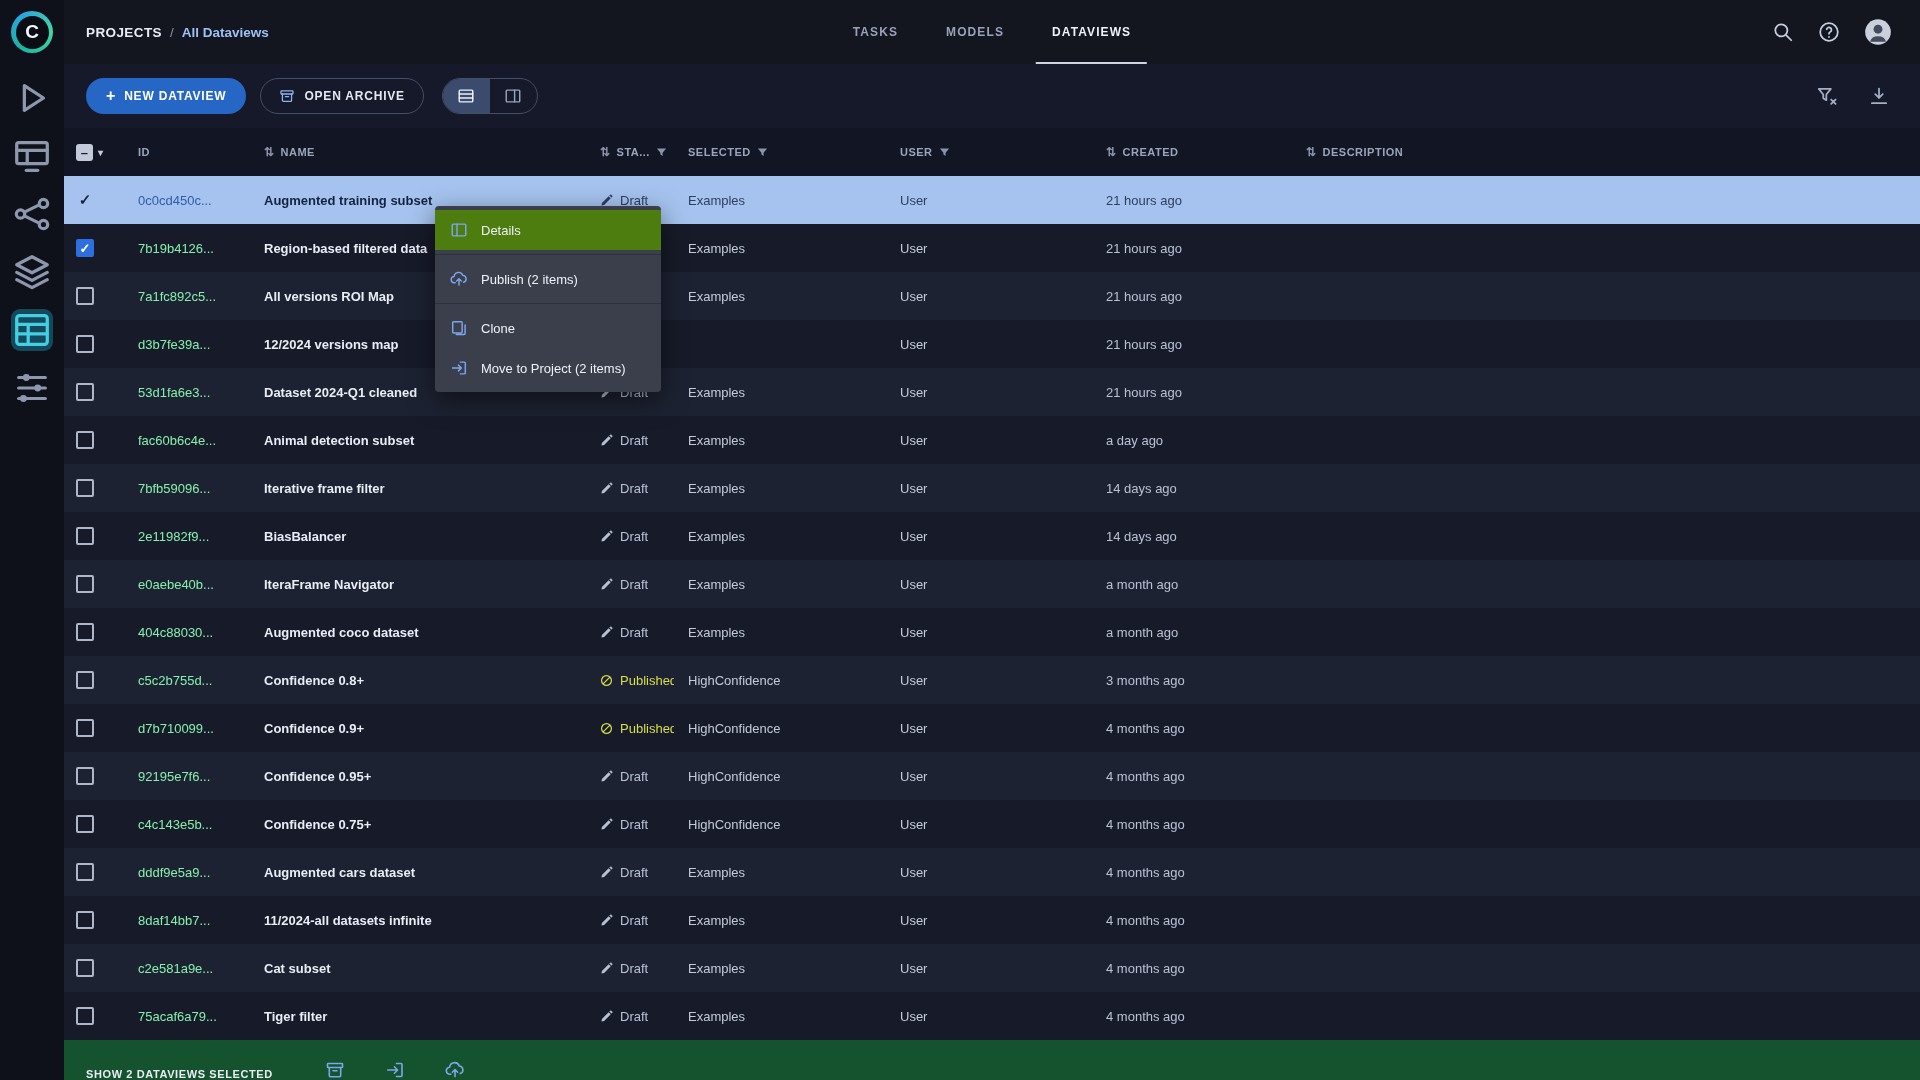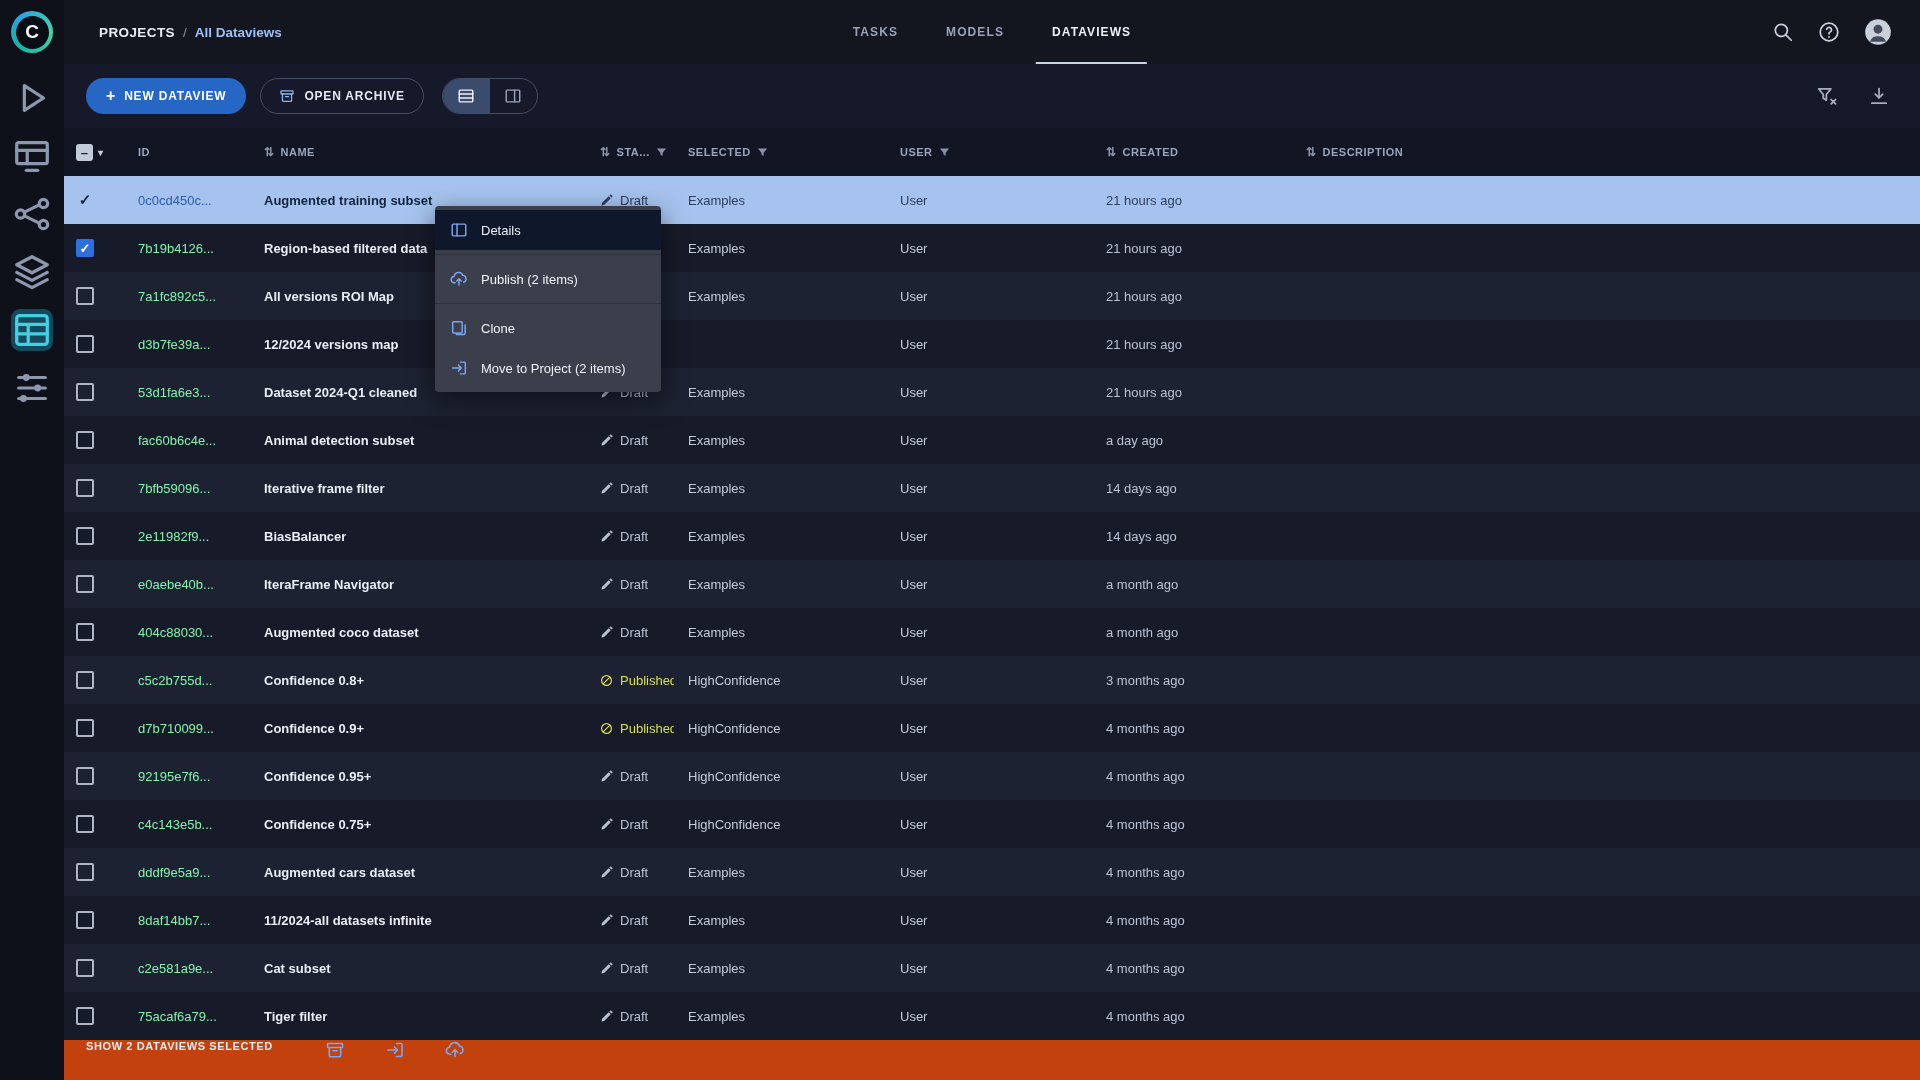--- a/index.html
+++ b/index.html
@@ -17,21 +17,21 @@
   font-weight:700;font-size:19px;display:flex;align-items:center;justify-content:center}
 #side-icons{margin-top:24px;display:flex;flex-direction:column;gap:16px;align-items:center}
 .side-item{width:42px;height:42px;border-radius:9px;display:flex;align-items:center;justify-content:center;
   color:#8d97ad;cursor:pointer}
 .side-item svg{width:22px;height:22px}
 .side-item.active{background:#14495c;color:#45cfe2}
 
 
 .topbar{position:absolute;left:64px;top:0;right:0;height:64px;background:#13151f;
   display:flex;align-items:center;z-index:7}
-.breadcrumb{display:flex;align-items:center;gap:8px;margin-left:35px;font-size:13.5px}
+.breadcrumb{display:flex;align-items:center;gap:8px;margin-left:22px;font-size:13.5px}
 .bc-root{color:#e8ecf4;font-weight:600;letter-spacing:.4px;cursor:pointer}
 .bc-sep{color:#8a93a8}
 .bc-cur{color:#9dc0f5;font-weight:700}
 .tabs{position:absolute;left:50%;transform:translateX(-50%);height:100%;display:flex}
 .tab{position:relative;height:100%;display:flex;align-items:center;padding:0 24px;color:#98a2b8;
   font-size:12px;font-weight:700;letter-spacing:1.1px;cursor:pointer}
 .tab.active{color:#eef1f6}
 .tab.active::after{content:"";position:absolute;left:8px;right:8px;bottom:0;height:2px;background:#cdd5e2}
 .topbar-icons{margin-left:auto;margin-right:28px;display:flex;align-items:center;gap:24px}
 .top-icon{width:22px;height:22px;color:#c7cede;cursor:pointer}
@@ -87,27 +87,27 @@
 .row.selected .cell{color:#2e3d60}
 .row.selected .cell.id{color:#2d5cab}
 .row.selected .cell.name{color:#13233f}
 .row.selected .status{color:#2e3d60}
 
 
 .context-menu{position:absolute;left:435px;top:206px;width:226px;background:#3a3f4b;border-radius:4px;
   box-shadow:0 8px 26px rgba(0,0,0,.5);padding:4px 0;z-index:20}
 .menu-item{height:40px;display:flex;align-items:center;gap:13px;padding:0 15px;font-size:13px;
   color:#eef1f6;cursor:pointer;white-space:nowrap}
-.menu-item.hl{background:#0f172a}
+.menu-item.hl{background:#4d7c0f}
 .menu-item .icon{width:18px;height:18px;color:#7da6f0;flex:none}
 .menu-divider{height:1px;background:#2d313b;margin:4px 0}
 
 
-.footer{position:absolute;left:64px;right:0;bottom:0;height:40px;background:#c2410c;display:flex;
-  align-items:flex-start;padding-left:22px;z-index:7}
+.footer{position:absolute;left:64px;right:0;bottom:0;height:40px;background:#14532d;display:flex;
+  align-items:flex-end;padding-left:22px;z-index:7}
 .footer-label{font-size:11px;font-weight:700;letter-spacing:.6px;color:#e8ecf4}
 #footer-icons{display:flex;gap:40px;margin-left:52px}
 .footer-icon{width:20px;height:20px;color:#7ea6ea;cursor:pointer}
 
 .icon{display:inline-flex}
 .icon svg{width:100%;height:100%;display:block}
 </style>
 </head>
 <body>
 

